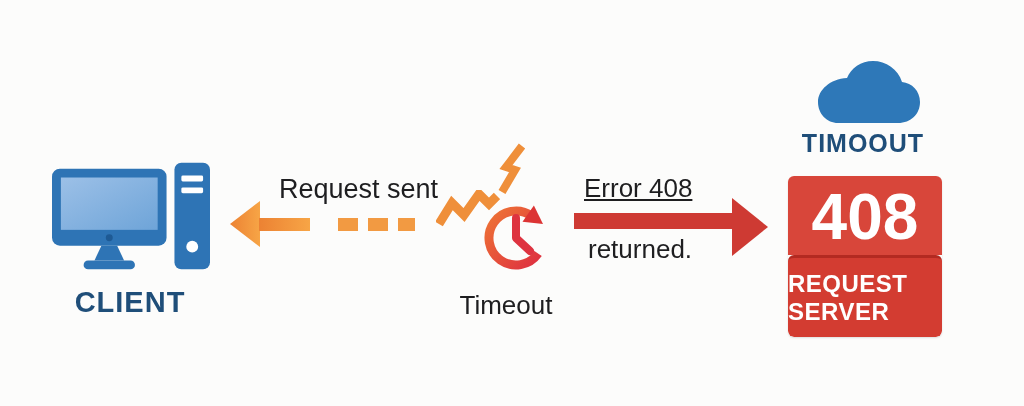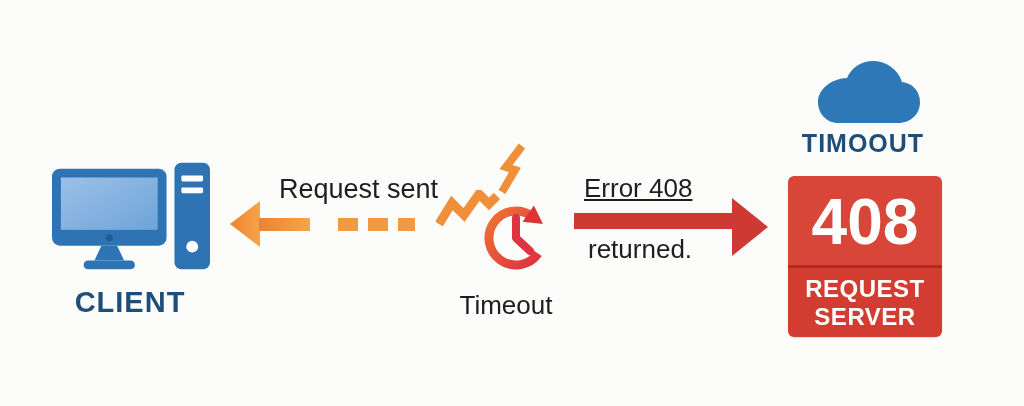--- a/index.html
+++ b/index.html
@@ -28,28 +28,28 @@
   .stroke-orange{stroke:var(--accent-orange,#ef8f3a);fill:none;stroke-linejoin:miter;}
   .fill-red{fill:var(--accent-red,#ce3a33);}
 
   
   .badge{
     left:788px;top:176px;width:154px;height:161px;border-radius:6px;overflow:hidden;
     display:flex;flex-direction:column;
     box-shadow:0 1px 2px rgba(0,0,0,0.12);
   }
   .badge-top{
-    height:89px;background:var(--badge-top,#d8463a);
+    height:79px;background:var(--badge-top,#d8463a);
     display:flex;align-items:center;justify-content:center;
   }
   .badge-code{color:#fff;font-size:64px;font-weight:700;line-height:1;margin-top:2px;}
   .badge-bottom{
     flex:1;background:var(--badge-bottom,#d33c31);
     border-top:3px solid rgba(140,20,15,0.45);
-    display:flex;flex-direction:column;align-items:center;justify-content:center;
+    display:flex;flex-direction:column;justify-content:center;border-radius:6px;
   }
   .badge-line{color:#fff;font-size:24px;font-weight:700;line-height:1.13;letter-spacing:0.5px;}
 </style>
 </head>
 <body>
 
 <div class="canvas">
 
   <svg class="abs" style="left:52px;top:162px;" width="158" height="112" viewBox="0 0 160 112">
     <defs>

